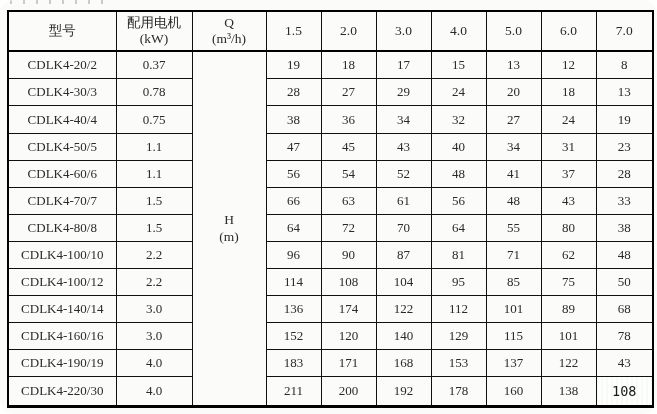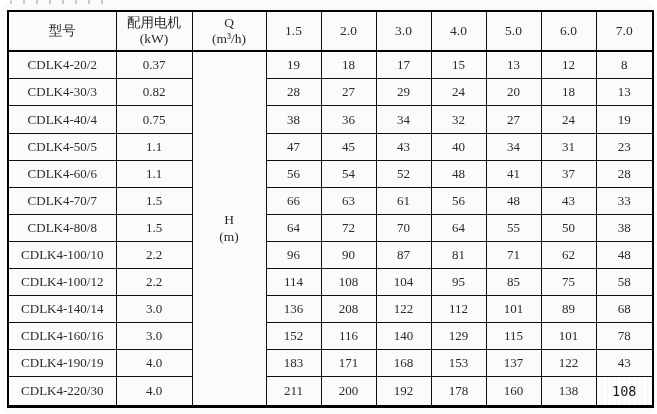--- a/index.html
+++ b/index.html
@@ -101,21 +101,21 @@
           <td>19</td>
           <td>18</td>
           <td>17</td>
           <td>15</td>
           <td>13</td>
           <td>12</td>
           <td>8</td>
         </tr>
         <tr>
           <td>CDLK4-30/3</td>
-          <td>0.82</td>
+          <td>0.78</td>
           <td>28</td>
           <td>27</td>
           <td>29</td>
           <td>24</td>
           <td>20</td>
           <td>18</td>
           <td>13</td>
         </tr>
         <tr>
           <td>CDLK4-40/4</td>
@@ -162,21 +162,21 @@
           <td>33</td>
         </tr>
         <tr>
           <td>CDLK4-80/8</td>
           <td>1.5</td>
           <td>64</td>
           <td>72</td>
           <td>70</td>
           <td>64</td>
           <td>55</td>
-          <td>50</td>
+          <td>80</td>
           <td>38</td>
         </tr>
         <tr>
           <td>CDLK4-100/10</td>
           <td>2.2</td>
           <td>96</td>
           <td>90</td>
           <td>87</td>
           <td>81</td>
           <td>71</td>
@@ -185,38 +185,38 @@
         </tr>
         <tr>
           <td>CDLK4-100/12</td>
           <td>2.2</td>
           <td>114</td>
           <td>108</td>
           <td>104</td>
           <td>95</td>
           <td>85</td>
           <td>75</td>
-          <td>58</td>
+          <td>50</td>
         </tr>
         <tr>
           <td>CDLK4-140/14</td>
           <td>3.0</td>
           <td>136</td>
-          <td>208</td>
+          <td>174</td>
           <td>122</td>
           <td>112</td>
           <td>101</td>
           <td>89</td>
           <td>68</td>
         </tr>
         <tr>
           <td>CDLK4-160/16</td>
           <td>3.0</td>
           <td>152</td>
-          <td>116</td>
+          <td>120</td>
           <td>140</td>
           <td>129</td>
           <td>115</td>
           <td>101</td>
           <td>78</td>
         </tr>
         <tr>
           <td>CDLK4-190/19</td>
           <td>4.0</td>
           <td>183</td>

